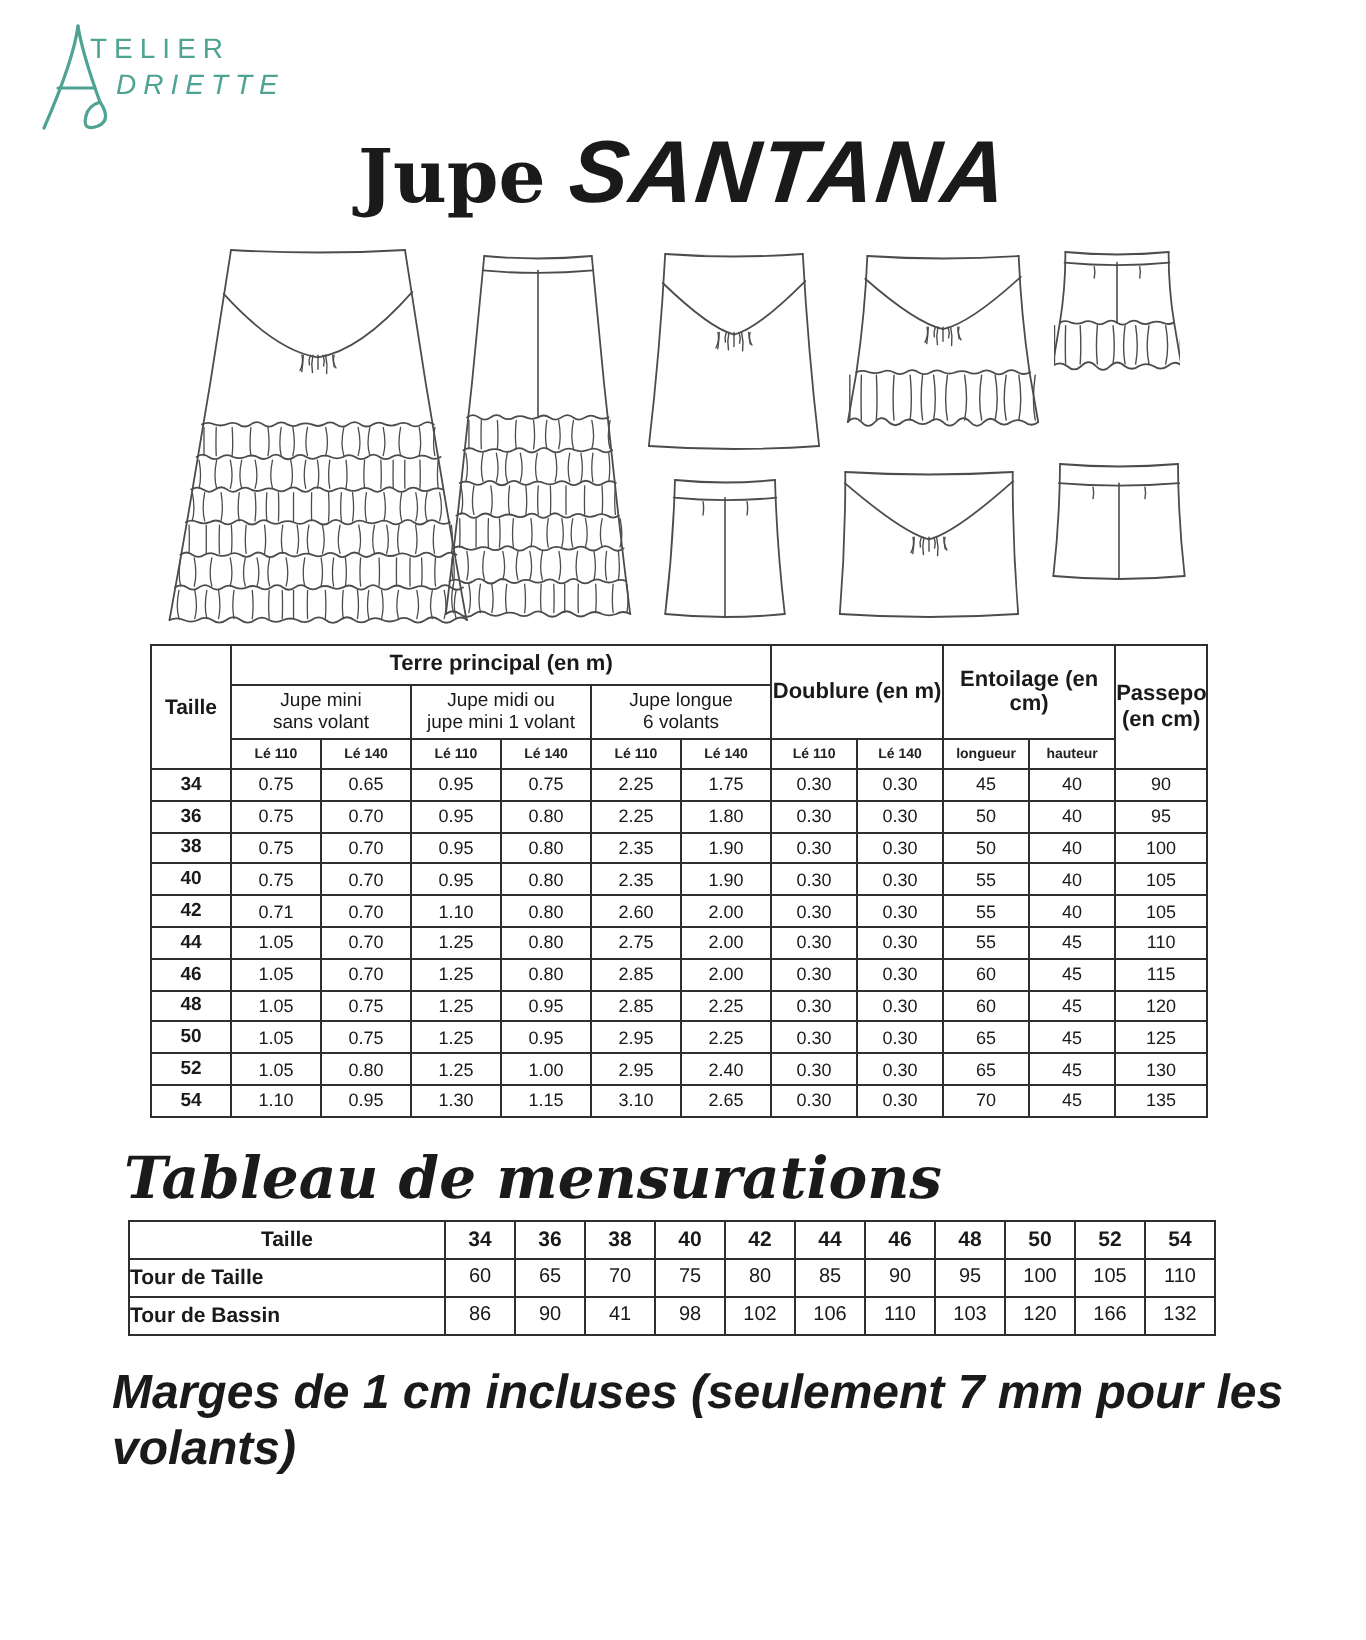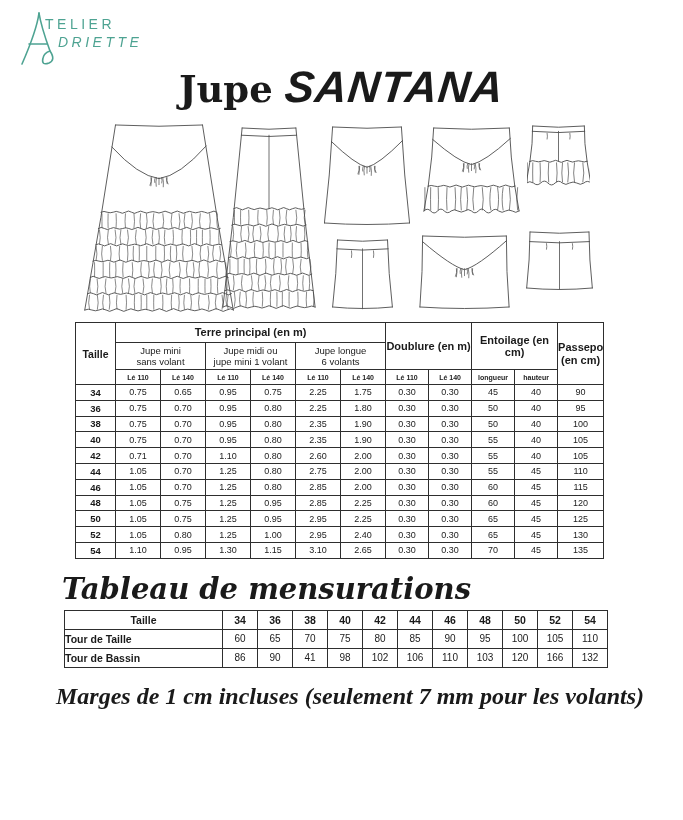--- a/index.html
+++ b/index.html
@@ -34,21 +34,21 @@
   .fourn .taille-h{font-size:10.5px;font-weight:bold;}
   .fourn tbody th{font-size:9.5px;font-weight:bold;}
   .fourn tbody td{font-size:9px;height:14.8px;}
   .fourn .r1{height:20px;}
   
   .mens{margin-left:64px;width:544px;}
   .mens th{font-size:10.5px;font-weight:bold;height:18px;}
   .mens td{font-size:10px;height:18px;}
   .mens .rowlabel{text-align:left;padding-left:0;font-weight:bold;font-size:10.5px;}
   
-  .footnote{font-family:Liberation Serif, serif;font-style:italic;font-weight:bold;font-size:24px;
+  .footnote{font-family:Liberation Sans, sans-serif;font-style:italic;font-weight:bold;font-size:24px;
             margin:15px 0 0 56px;letter-spacing:0px;}
 </style>
 </head>
 <body>
 
 <div class="page">
 
   <div class="logo">
     <svg width="44" height="58" viewBox="0 0 44 58">
       <g fill="none" stroke="#4ea392" stroke-width="1.6" stroke-linecap="round">

